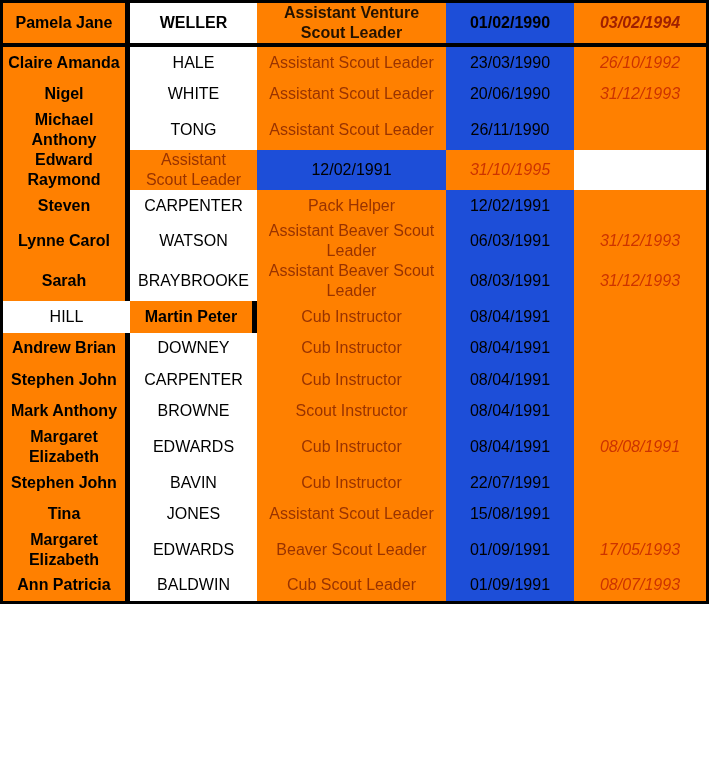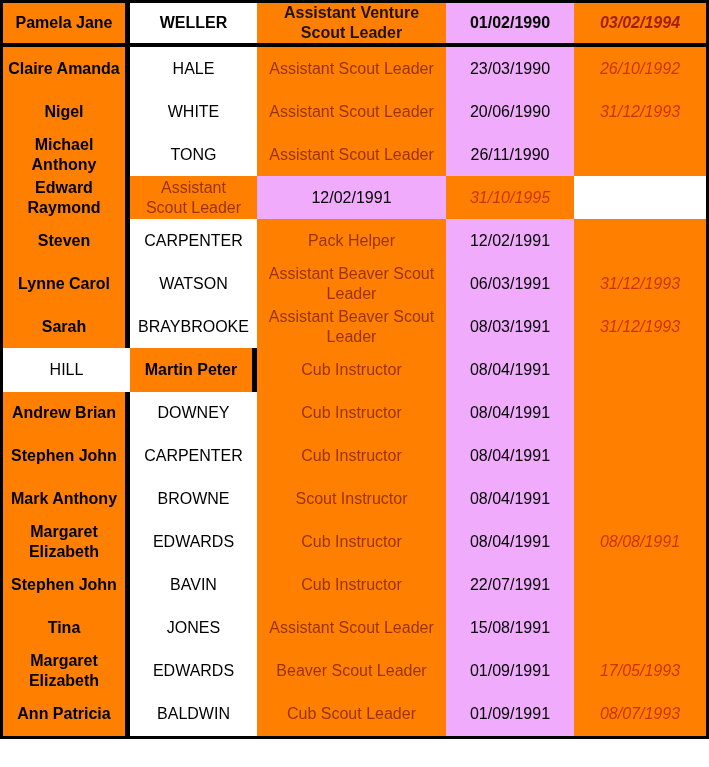--- a/index.html
+++ b/index.html
@@ -2,21 +2,21 @@
 <html style="--orange: #FF8000; --border-black: #000000; --role-text: #993300; --end-text: #CC3300; --header-role-text: #241200; --header-end-text: #A02000;"><head>
 <meta charset="utf-8">
 <style>
   html, body {
     margin: 0;
     padding: 0;
     background: #ffffff;
   }
   .leaders-table {
     width: 709px;
-    height: 739px;
+    height: 604px;
     box-sizing: border-box;
     border: 3px solid var(--border-black, #000);
     background: #ffffff;
     display: flex;
     flex-direction: column;
     font-family: "Liberation Sans", sans-serif;
     font-size: 16px;
     line-height: 20px;
     overflow: hidden;
   }
@@ -56,21 +56,21 @@
     background: #ffffff;
     color: #000000;
     padding: 0 6px;
   }
   .c3 {
     background: var(--orange, #FF8000);
     color: var(--role-text, #993300);
     padding: 0 10px;
   }
   .c4 {
-    background: #f0abfc;
+    background: #1d4ed8;
     color: #000000;
     padding: 0 4px;
   }
   .c5 {
     background: var(--orange, #FF8000);
     color: var(--end-text, #CC3300);
     padding: 0 20px;
     font-style: italic;
   }
   .header-row .c3 {

